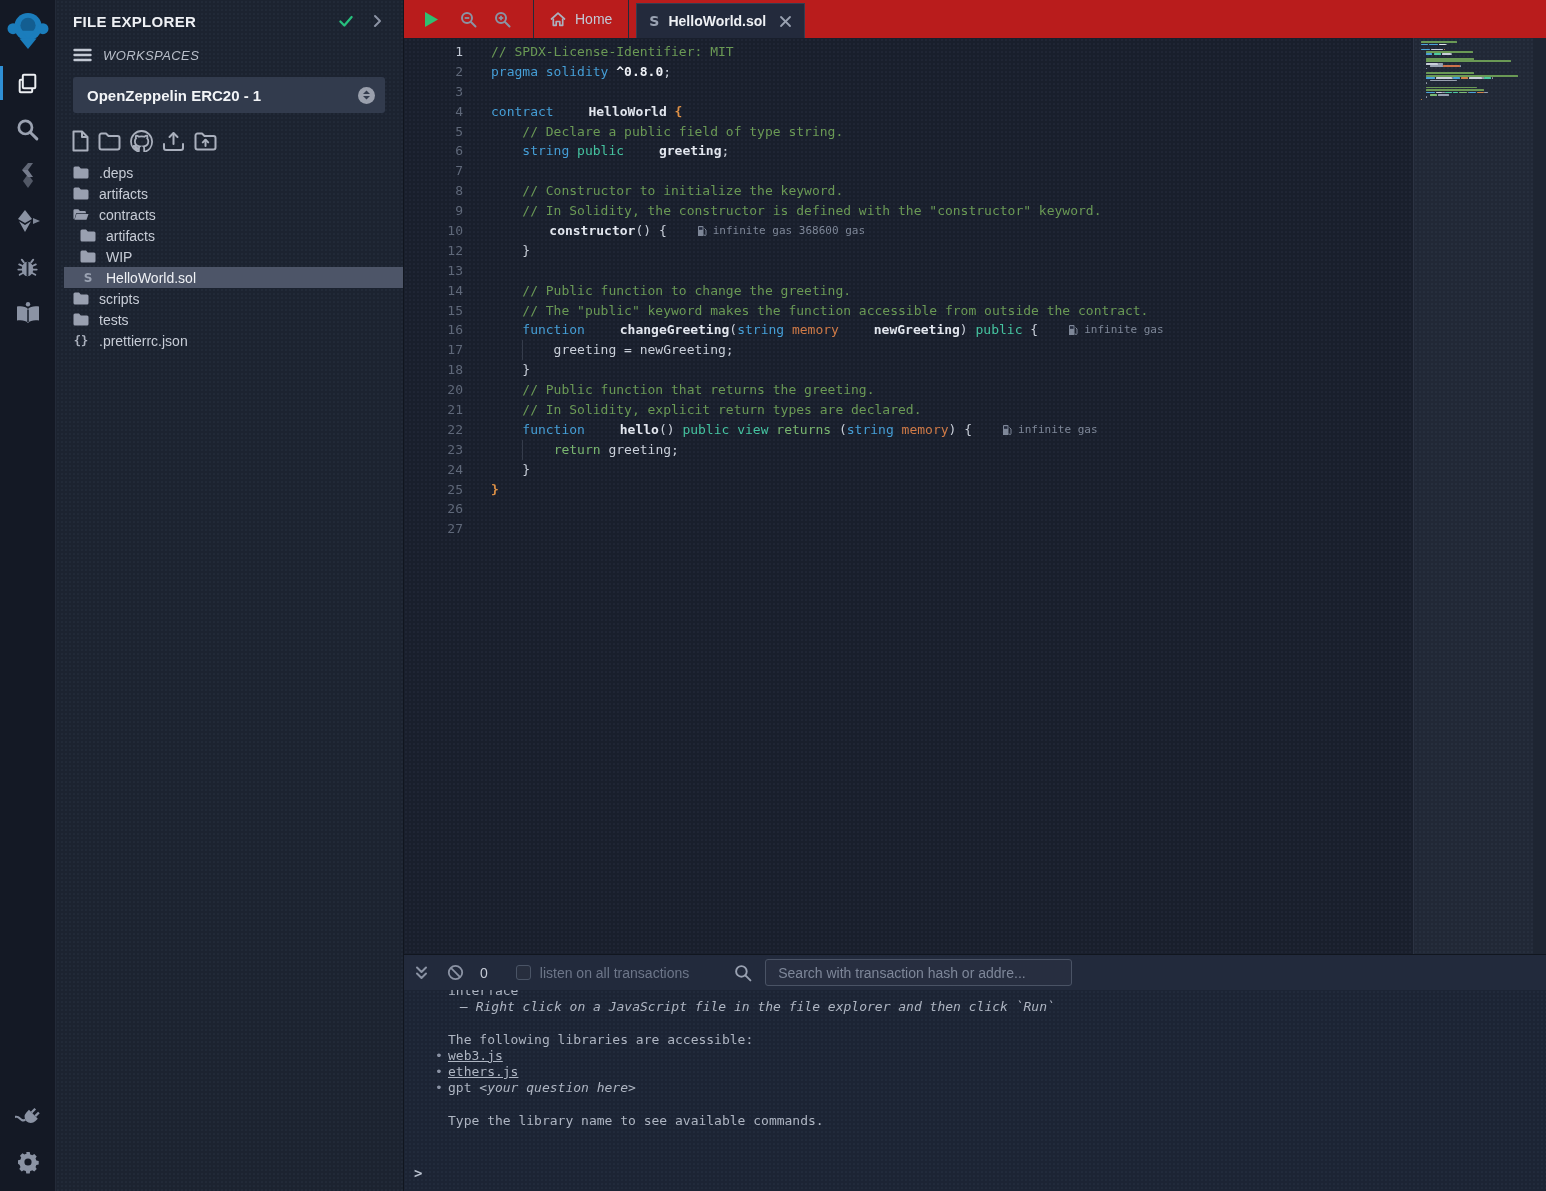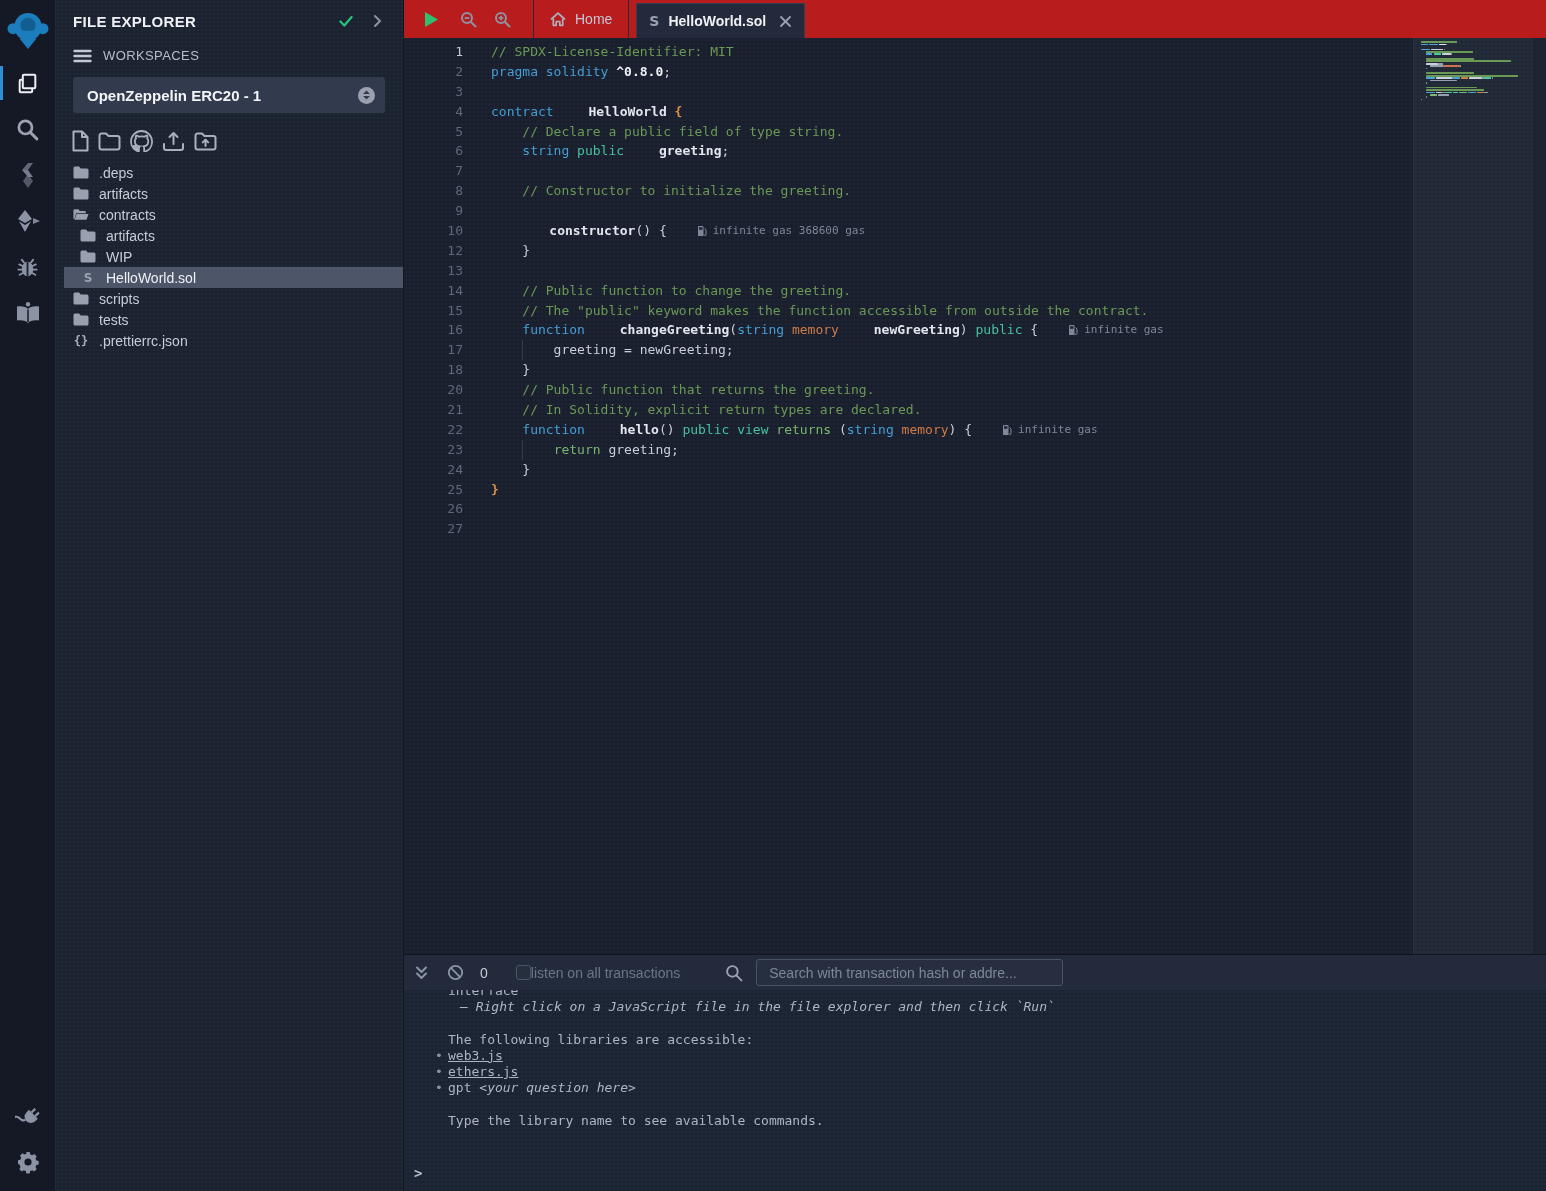--- a/index.html
+++ b/index.html
@@ -19,21 +19,21 @@
   .act-item.active::before { content:""; position:absolute; left:0; top:6px; bottom:6px; width:3px; background:#2f8fd4; }
   .act-item svg { display:block; }
   .ic { display:inline-flex; align-items:center; justify-content:center; }
 
   
   .side-panel { width:348px; height:100%; background-color:#1c2330; flex:none;
                 border-left:1px solid #232a38; padding:0; }
   .panel-header { display:flex; align-items:center; height:42px; padding:0 18px 0 17px; }
   .panel-title { font-size:15px; font-weight:700; color:#eef0f4; letter-spacing:.3px; flex:1; }
   .panel-header .ic { margin-left:14px; cursor:pointer; }
-  .ws-row { display:flex; align-items:flex-end; padding:6px 0 4px 17px; }
+  .ws-row { display:flex; align-items:flex-start; padding:6px 0 4px 17px;font-style:italic; }
   .ws-label { margin-left:11px; font-size:13px; color:#b8bec9; letter-spacing:.4px; }
   .ws-select { margin:10px 18px 0 17px; height:36px; background:#323b4d; border-radius:3px;
                display:flex; align-items:center; padding:0 10px 0 14px; cursor:pointer; }
   .ws-name { flex:1; font-size:15px; font-weight:600; color:#f2f4f7; white-space:nowrap; overflow:hidden; }
   .ws-circle { width:17px; height:17px; border-radius:50%; background:#9aa0ad; display:flex;
                align-items:center; justify-content:center; flex:none; }
   .fe-toolbar { display:flex; align-items:center; gap:9px; padding:17px 0 8px 16px; }
   .fe-toolbar .ic { cursor:pointer; }
   .tree { padding-top:2px; }
   .tree-row { display:flex; align-items:center; height:21px; padding-left:17px; font-size:14px;
@@ -90,21 +90,21 @@
   .mm-bar { height:1.7px; border-radius:0.5px; }
 
   
   .terminal { flex:1; display:flex; flex-direction:column; min-height:0; background-color:#1c2434;
               border-top:1px solid #11161f; }
   .term-bar { height:35px; flex:none; background-color:#222a3c; display:flex; align-items:center; padding-left:10px; }
   .term-bar .ic { cursor:pointer; }
   .term-count { margin-left:16px; font-size:14px; color:#c6cbd6; }
   .term-check { margin-left:28px; width:15px; height:15px; border:1px solid #4a5466; border-radius:3px;
                 background:#272e3e; cursor:pointer; flex:none; }
-  .term-listen { font-size:14px; color:#6d7689; }
+  .term-listen { margin-left:9px; font-size:14px; color:#6d7689; }
   .term-search-ic { margin-left:45px; }
   .term-input { margin-left:13px; width:307px; height:27px; background:#272e40; border:1px solid #4a5365;
                 border-radius:3px; color:#c6cbd6; font-size:14px; padding:0 12px; outline:none;
                 font-family:"Liberation Sans", sans-serif; }
   .term-input::placeholder { color:#7e8799; }
   .term-content { flex:1; overflow:hidden; padding-top:0; }
   .term-lines { margin-top:-7px; font-family:"DejaVu Sans Mono", monospace; font-size:13px;
                 line-height:16.2px; color:#aeb5c2; }
   .tl { padding-left:44px; white-space:pre; }
   .tl.deep { padding-left:56px; }
@@ -451,25 +451,25 @@
             <div class="line">
               <span class="num">6</span>
               <span class="code-text"><span class="tk pl">    </span><span class="tk kw">string</span><span class="tk pl"> </span><span class="tk md">public</span><span class="tk pl"> </span><span class="tk id">greeting</span><span class="tk pl">;</span></span>
             </div>
             <div class="line">
               <span class="num">7</span>
               <span class="code-text"></span>
             </div>
             <div class="line">
               <span class="num">8</span>
-              <span class="code-text"><span class="tk pl">    </span><span class="tk cm">// Constructor to initialize the greeting.</span></span>
+              <span class="code-text"><span class="tk pl">    </span><span class="tk cm">// Constructor to initialize the keyword.</span></span>
             </div>
             <div class="line">
               <span class="num">9</span>
-              <span class="code-text"><span class="tk pl">    </span></span>
+              <span class="code-text"><span class="tk pl">    </span><span class="tk cm">// In Solidity, the constructor is defined with the "constructor" keyword.</span></span>
             </div>
             <div class="line">
               <span class="num">10</span>
               <span class="code-text"><span class="tk pl">    </span><span class="tk id">constructor</span><span class="tk pl">() {</span></span>
               <span class="gas">
                 <span class="ic">
                   <svg width="10" height="12" viewBox="0 0 10 12">
                     <path d="M1 2 a1 1 0 0 1 1-1 h3.5 a1 1 0 0 1 1 1 V11 H1 Z" fill="#7e8798"></path>
                     <rect x="2" y="2.2" width="3.5" height="2.6" fill="#222a3c"></rect>
                     <path d="M7.5 3.5 L9 5 V9.5 a1 1 0 0 1 -2 0" fill="none" stroke="#7e8798" stroke-width="1"></path>

